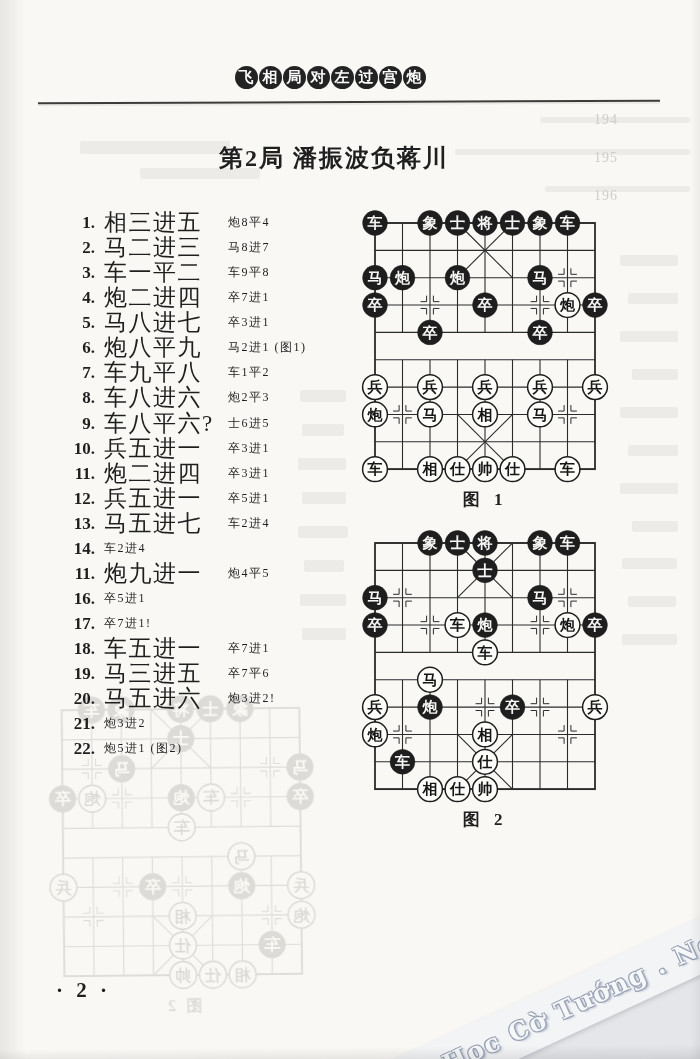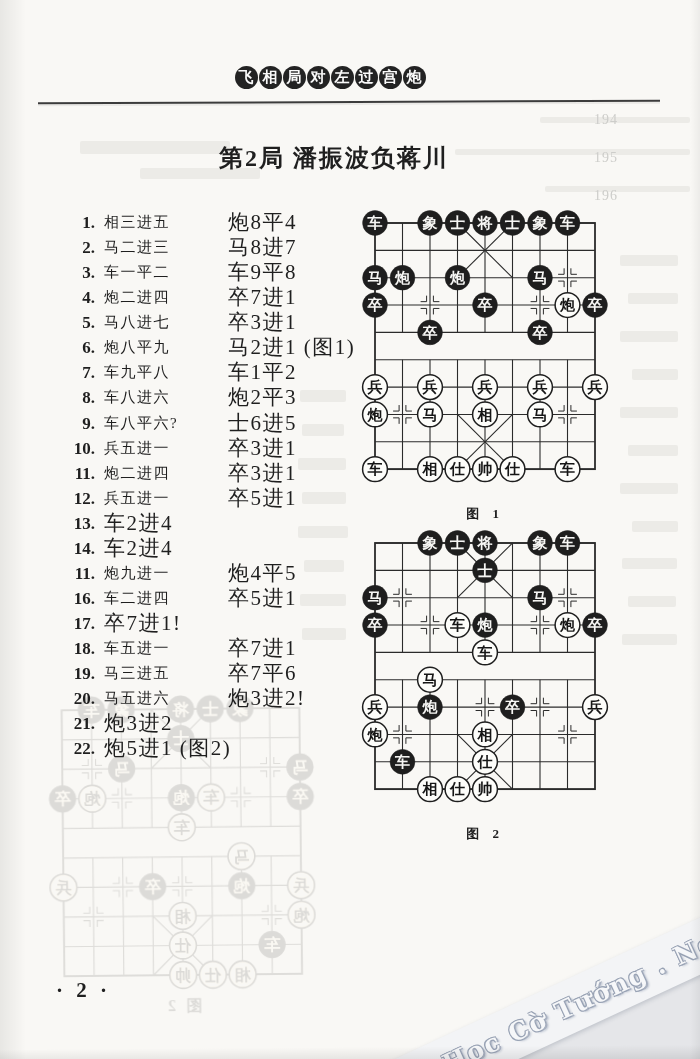--- a/index.html
+++ b/index.html
@@ -21,28 +21,28 @@
   .hrule{position:absolute;top:101px;left:38px;width:622px;height:2px;background:#3c3c3c;
        transform:rotate(-.25deg);box-shadow:0 2px 0 rgba(0,0,0,.06);}
 
   h1.game-title{position:absolute;top:142px;left:0;width:668px;margin:0;text-align:center;
        font-size:24px;font-weight:bold;letter-spacing:2px;}
 
   
   .move-list{position:absolute;left:58px;top:210px;width:300px;}
   .move-row{display:flex;line-height:25.06px;white-space:nowrap;}
   .mnum{width:37px;text-align:right;font-weight:bold;padding-right:9px;font-size:17px;}
-  .mred{width:124px;font-size:15px;letter-spacing:1.5px;}
-  .mblk{font-size:21px;letter-spacing:1.5px;}
+  .mred{width:124px;font-size:23px;letter-spacing:1.5px;}
+  .mblk{font-size:12px;letter-spacing:1.5px;}
 
   
   figure.board-fig{position:absolute;left:361px;width:248px;margin:0;}
   #fig1{top:209px;} #fig2{top:529px;}
   figure.board-fig svg{display:block;width:248px;height:274px;}
-  figcaption{ text-align:center;margin-top:22px;font-weight:bold;font-size:13px;letter-spacing:5px;}
+  figcaption{ text-align:center;margin-top:5px;font-weight:bold;font-size:17px;letter-spacing:5px;}
 
   .page-number{position:absolute;left:56px;top:978px;font-size:21px;font-weight:bold;letter-spacing:4px;}
 
   
   .wm-corner{position:absolute;left:455px;top:1085px;width:420px;height:220px;
        background:#e5e6e9;transform:rotate(-24.9deg);transform-origin:0 0;}
   .wm-band{position:absolute;left:390px;top:1064px;width:430px;height:52px;
        transform:rotate(-24.9deg);transform-origin:0 26px;background:#f3f4f6;
        box-shadow:0 2px 4px rgba(110,118,135,.30);display:flex;align-items:center;justify-content:center;}
   .wm-text{font-family:"DejaVu Serif",serif;font-weight:bold;font-size:25px;letter-spacing:2px;
@@ -357,34 +357,34 @@
         <span class="mred">炮二进四</span>
         <span class="mblk">卒3进1</span>
       </div>
       <div class="move-row">
         <span class="mnum">12.</span>
         <span class="mred">兵五进一</span>
         <span class="mblk">卒5进1</span>
       </div>
       <div class="move-row">
         <span class="mnum">13.</span>
+        <span class="mred">马五进七</span>
         <span class="mblk">车2进4</span>
       </div>
       <div class="move-row">
         <span class="mnum">14.</span>
         <span class="mblk">车2进4</span>
       </div>
       <div class="move-row">
         <span class="mnum">11.</span>
         <span class="mred">炮九进一</span>
         <span class="mblk">炮4平5</span>
       </div>
       <div class="move-row">
         <span class="mnum">16.</span>
-        <span class="mred">车二进四</span>
         <span class="mblk">卒5进1</span>
       </div>
       <div class="move-row">
         <span class="mnum">17.</span>
         <span class="mblk">卒7进1!</span>
       </div>
       <div class="move-row">
         <span class="mnum">18.</span>
         <span class="mred">车五进一</span>
         <span class="mblk">卒7进1</span>

